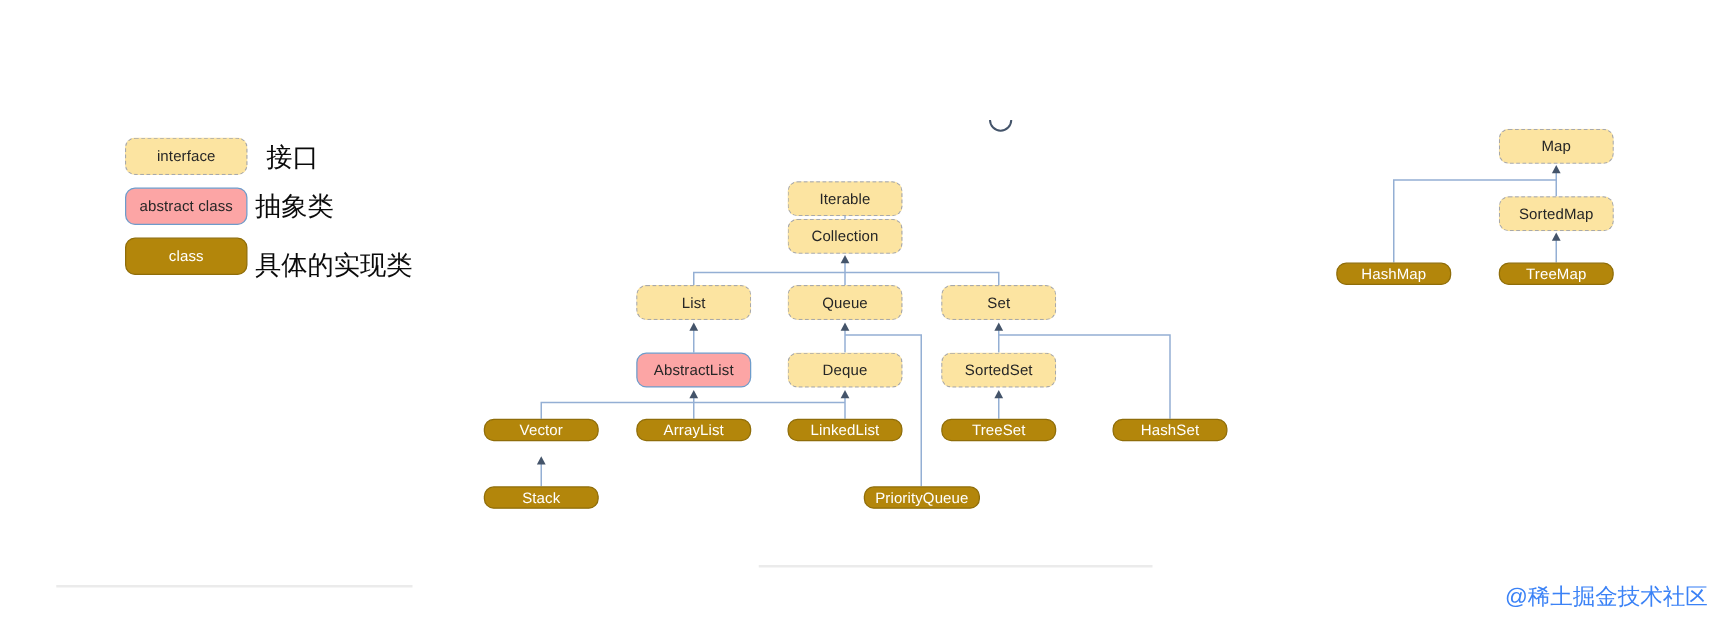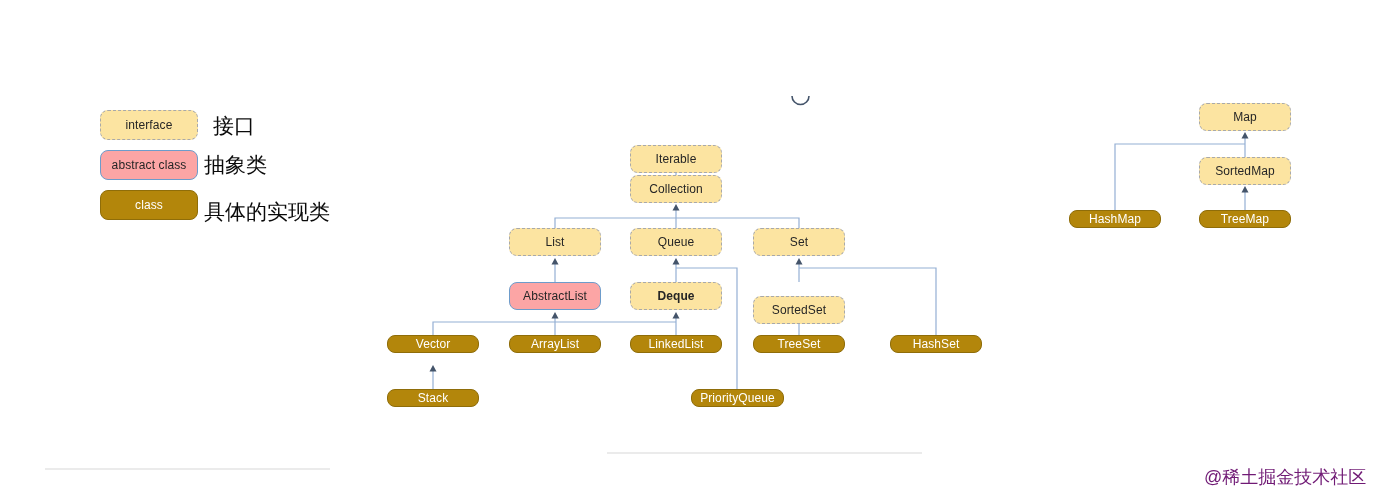--- a/index.html
+++ b/index.html
@@ -18,21 +18,21 @@
   .legend-box{width:98px;height:30px;}
   .legend-label{
     position:absolute;font-family:"DejaVu Serif", serif;font-size:21px;
     color:#0a0a0a;white-space:nowrap;line-height:26px;
   }
   #connectors{position:absolute;left:0;top:0;pointer-events:none;}
   #connectors path{fill:none;stroke:#94AFD4;stroke-width:1.2;}
   #connectors polygon{fill:#44546A;}
   .divider{position:absolute;height:2px;background:#EBEBEB;}
   .watermark{
-    position:absolute;left:1204px;top:465px;font-size:18px;color:#701a75;
+    position:absolute;left:1204px;top:465px;font-size:18px;color:#3b82f6;
     white-space:nowrap;
     text-align:center;
   }
 </style>
 </head>
 <body>
 
 <div id="stage">
 
   <svg id="connectors" width="1376" height="498" viewBox="0 0 1376 498">
@@ -78,22 +78,22 @@
   <div class="legend-label" style="left:204px;top:199px;">具体的实现类</div>
 
   <div class="node iface" style="left:630px;top:121px;margin-top:24px;">Iterable</div>
   <div class="node iface" style="left:630px;top:175px;">Collection</div>
 
   <div class="node iface" style="left:509px;top:228px;">List</div>
   <div class="node iface" style="left:630px;top:228px;">Queue</div>
   <div class="node iface" style="left:753px;top:228px;">Set</div>
 
   <div class="node abs" style="left:509px;top:282px;">AbstractList</div>
-  <div class="node iface" style="left:630px;top:282px;font-weight:bold;">Deque</div>
-  <div class="node iface" style="left:753px;top:296px;">SortedSet</div>
+  <div class="node iface" style="left:630px;top:282px;">Deque</div>
+  <div class="node iface" style="left:753px;top:282px;">SortedSet</div>
 
   <div class="node cls" style="left:387px;top:335px;">Vector</div>
   <div class="node cls" style="left:509px;top:335px;">ArrayList</div>
   <div class="node cls" style="left:630px;top:335px;">LinkedList</div>
   <div class="node cls" style="left:753px;top:335px;">TreeSet</div>
   <div class="node cls" style="left:890px;top:335px;">HashSet</div>
 
   <div class="node cls" style="left:387px;top:389px;">Stack</div>
   <div class="node cls" style="left:691px;top:389px;width:93px;">PriorityQueue</div>
 

